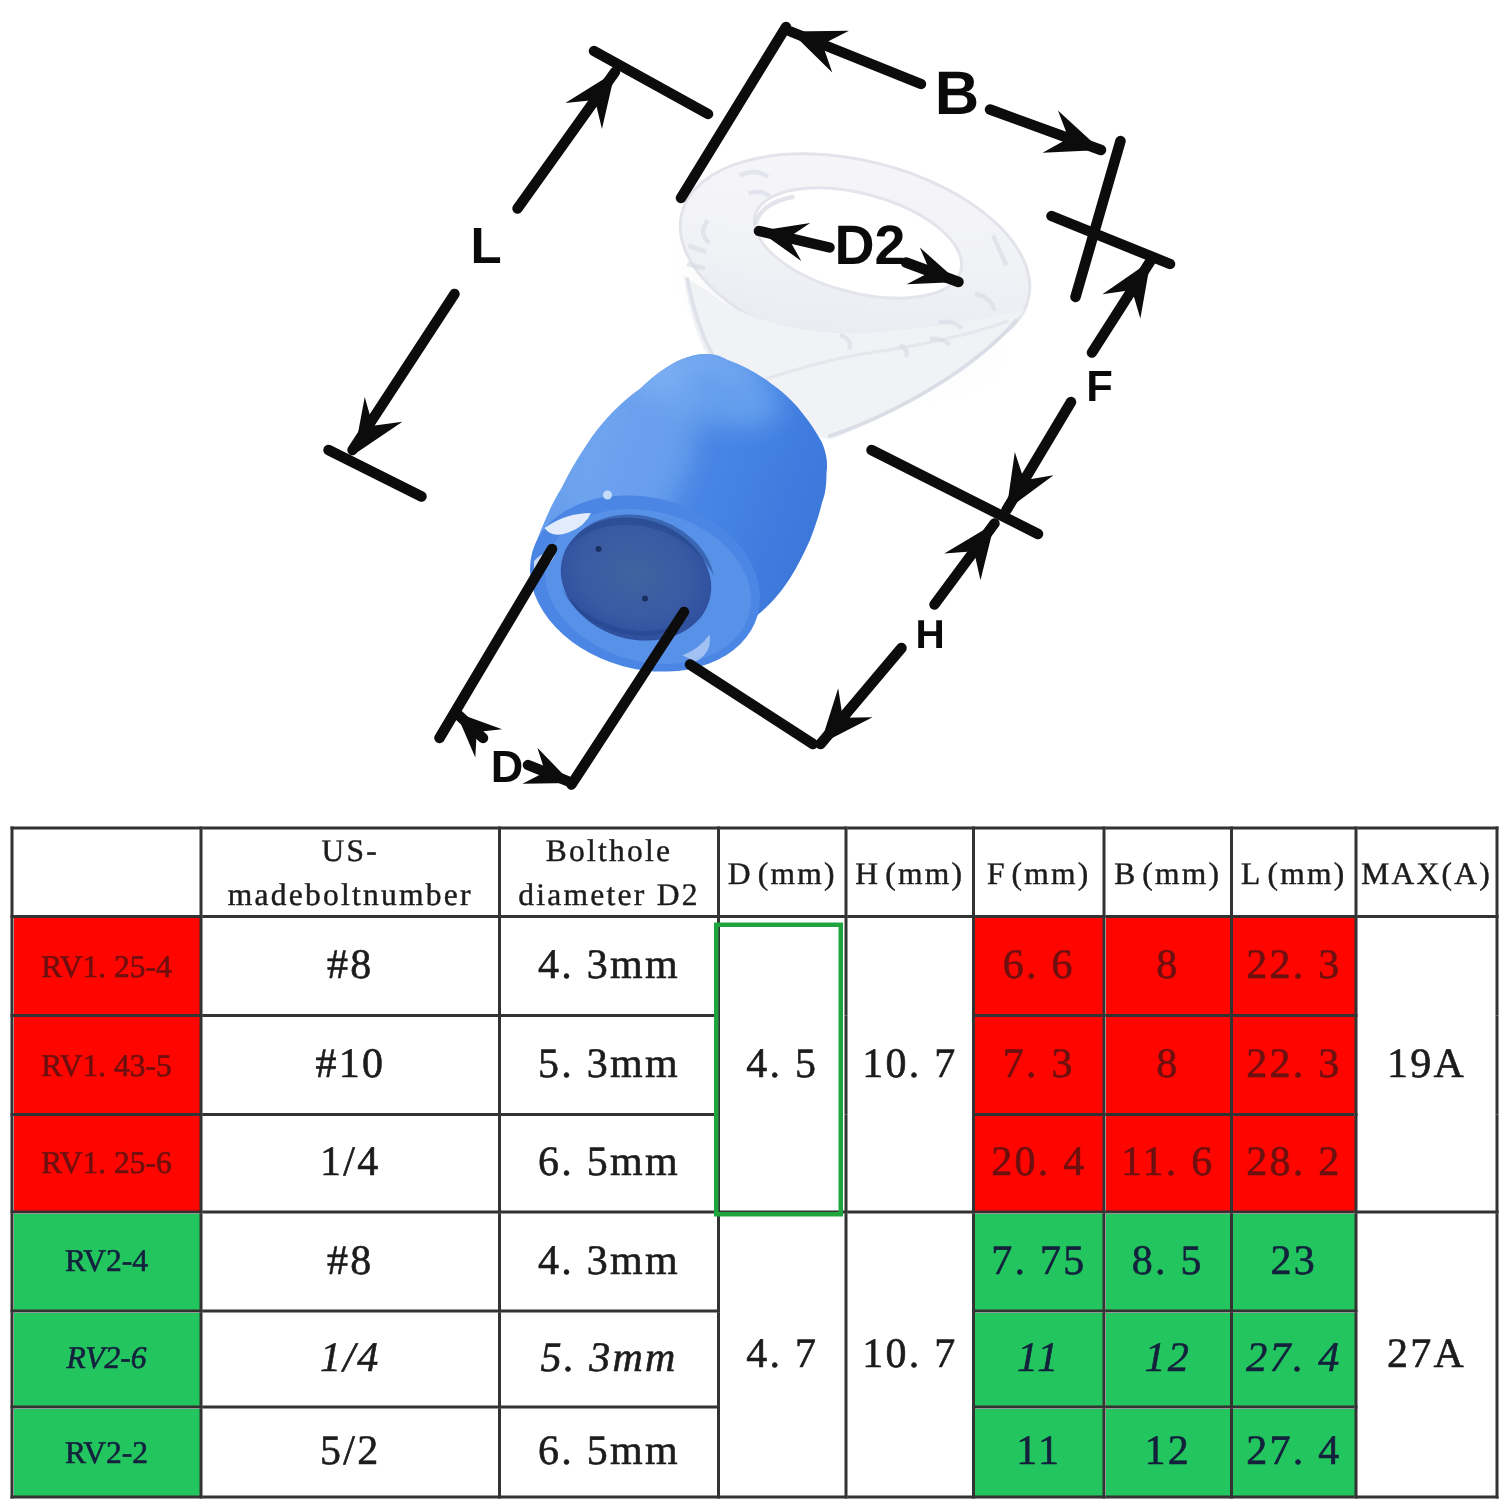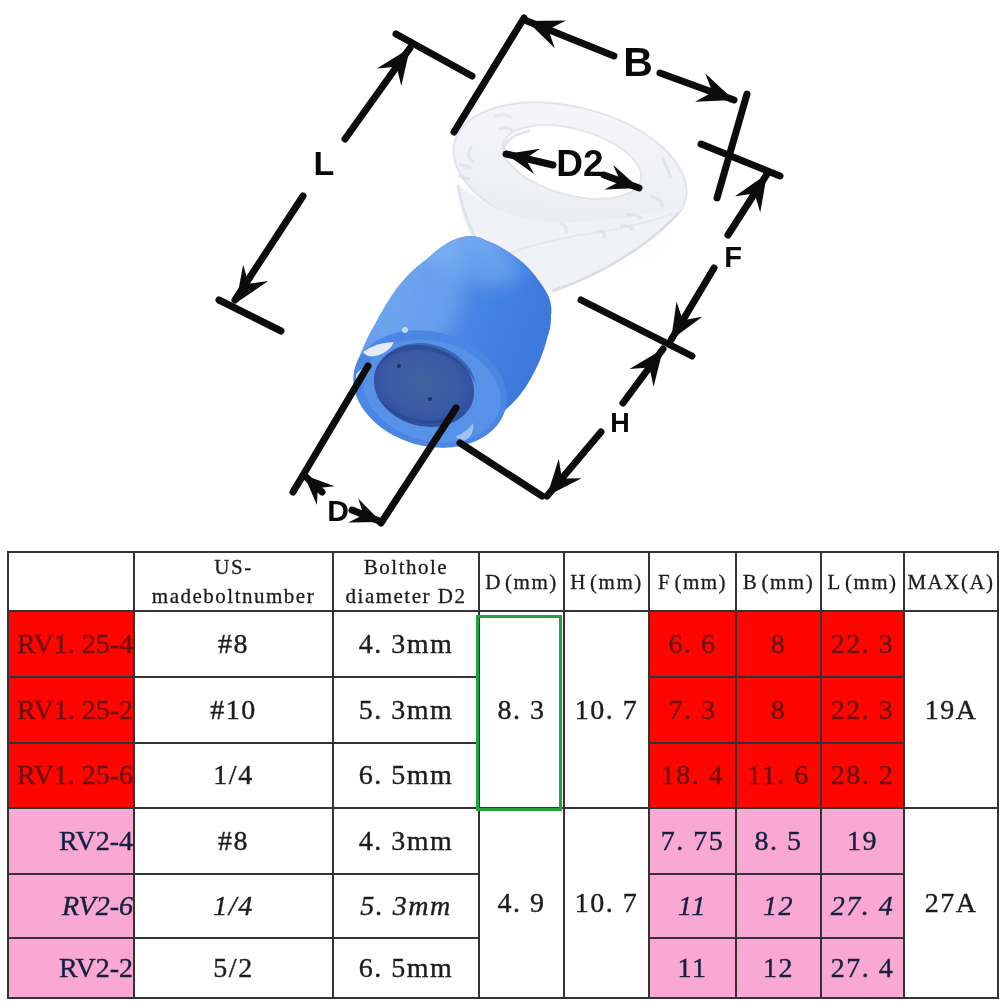--- a/index.html
+++ b/index.html
@@ -1,23 +1,23 @@
 <!DOCTYPE html>
 <html><head>
 <meta charset="utf-8">
 <style>
   html,body{margin:0;padding:0;background:#ffffff;width:1002px;height:1002px;overflow:hidden;}
   #page{position:relative;width:1002px;height:1002px;font-family:"Liberation Serif",serif;}
   table{border-collapse:collapse;table-layout:fixed;}
   td{border:2px solid #333333;text-align:center;vertical-align:middle;font-family:"Liberation Serif",serif;color:#1c1c1c;padding:0;overflow:hidden;white-space:nowrap;}
   .hd{font-size:21px;letter-spacing:1.5px;line-height:1.35;-webkit-text-stroke:0.3px currentColor;}
   .bd{font-size:28px;letter-spacing:1.5px;-webkit-text-stroke:0.4px currentColor;}
-  .rl{font-size:28px;letter-spacing:0;text-align:right;}
+  .rl{font-size:21px;letter-spacing:0;}
   .red{background:#fe0500;color:#6d1010;}
-  .blu{background:#f9a8d4;color:#14213d;}
+  .blu{background:#22c55e;color:#14213d;}
 </style>
 </head>
 <body>
 <div id="page">
 
 <svg width="1002" height="546" viewBox="0 0 1002 546" style="position:absolute;left:0;top:0;">
   <defs>
     <linearGradient id="bodyg" gradientUnits="userSpaceOnUse" x1="358" y1="295" x2="556" y2="370">
       <stop offset="0" stop-color="#74a9f0"></stop>
       <stop offset="0.25" stop-color="#578fe8"></stop>
@@ -240,55 +240,55 @@
     <td class="hd">F (mm)</td>
     <td class="hd">B (mm)</td>
     <td class="hd">L (mm)</td>
     <td class="hd">MAX(A)</td>
   </tr>
 
   <tr style="height:65px;">
     <td class="bd rl red">RV1. 25-4</td>
     <td class="bd">#8</td>
     <td class="bd">4. 3mm</td>
-    <td class="bd" rowspan="3">8. 3</td>
+    <td class="bd" rowspan="3">4. 5</td>
     <td class="bd" rowspan="3">10. 7</td>
     <td class="bd red">6. 6</td>
     <td class="bd red">8</td>
     <td class="bd red">22. 3</td>
     <td class="bd" rowspan="3">19A</td>
   </tr>
 
   <tr style="height:65px;">
-    <td class="bd rl red">RV1. 25-2</td>
+    <td class="bd rl red">RV1. 43-5</td>
     <td class="bd">#10</td>
     <td class="bd">5. 3mm</td>
     <td class="bd red">7. 3</td>
     <td class="bd red">8</td>
     <td class="bd red">22. 3</td>
   </tr>
 
   <tr style="height:64px;padding-left:36px;">
     <td class="bd rl red">RV1. 25-6</td>
     <td class="bd">1/4</td>
     <td class="bd">6. 5mm</td>
-    <td class="bd red">18. 4</td>
+    <td class="bd red">20. 4</td>
     <td class="bd red">11. 6</td>
     <td class="bd red">28. 2</td>
   </tr>
 
   <tr style="height:65px;">
     <td class="bd rl blu">RV2-4</td>
     <td class="bd">#8</td>
     <td class="bd">4. 3mm</td>
-    <td class="bd" rowspan="3">4. 9</td>
+    <td class="bd" rowspan="3">4. 7</td>
     <td class="bd" rowspan="3">10. 7</td>
     <td class="bd blu">7. 75</td>
     <td class="bd blu">8. 5</td>
-    <td class="bd blu">19</td>
+    <td class="bd blu">23</td>
     <td class="bd" rowspan="3">27A</td>
   </tr>
 
   <tr style="height:64px;font-style:italic;">
     <td class="bd rl blu">RV2-6</td>
     <td class="bd">1/4</td>
     <td class="bd">5. 3mm</td>
     <td class="bd blu">11</td>
     <td class="bd blu">12</td>
     <td class="bd blu">27. 4</td>

